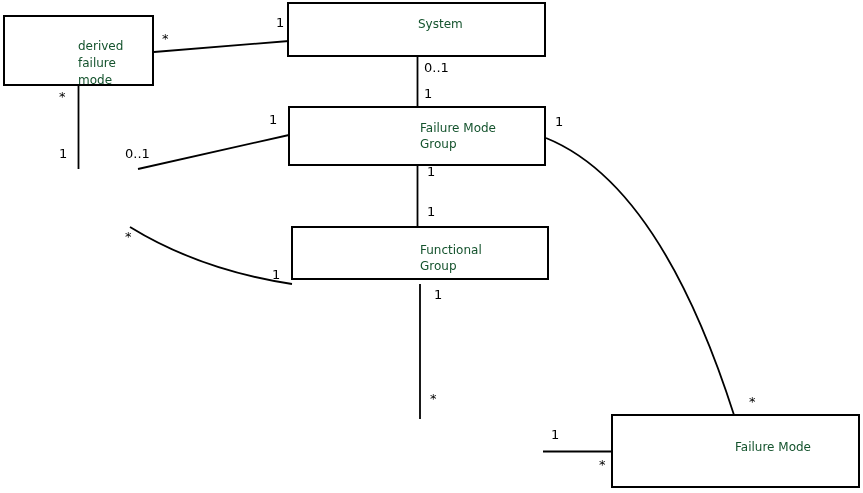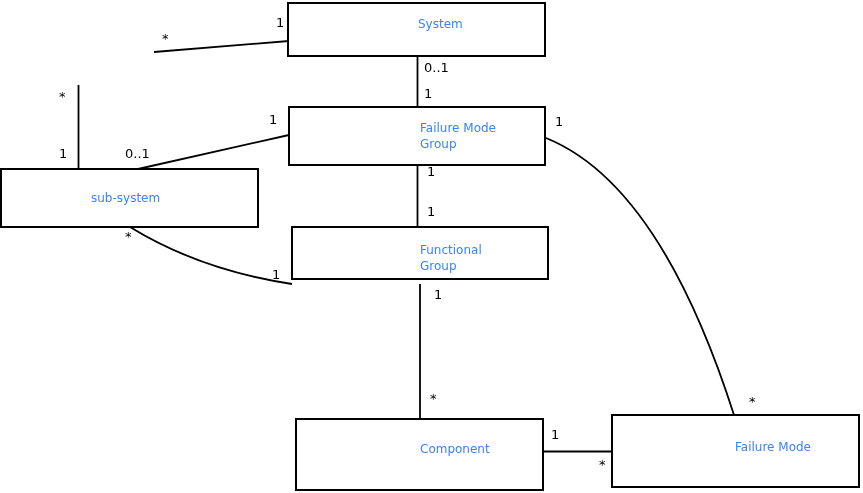--- a/index.html
+++ b/index.html
@@ -8,21 +8,21 @@
     font-family:"DejaVu Sans","Liberation Sans",sans-serif; color:#000;
     overflow:hidden;
   }
   svg.connectors { position:absolute; left:0; top:0; }
   .node {
     position:absolute; background:#ffffff; border:2px solid #000000;
     box-sizing:border-box;
   }
   .node-label {
     position:absolute; font-size:12px; line-height:16px;
-    white-space:pre-line; color:#3b82f6;
+    white-space:pre-line; color:#14532d;
   }
   .mult {
     position:absolute; font-size:13px; line-height:14px; color:#000;
   }
 </style>
 </head>
 <body>
 
 <div class="canvas">
 
@@ -33,42 +33,41 @@
       <path d="M 289 135 L 138 169"></path>
       <path d="M 78.5 85 L 78.5 169"></path>
       <path d="M 417.5 165 L 417.5 227"></path>
       <path d="M 130 227 Q 200 270 292 284"></path>
       <path d="M 420 284 L 420 419"></path>
       <path d="M 543 451.5 L 613 451.5"></path>
       <path d="M 546 138 Q 660 184 734 415"></path>
     </g>
   </svg>
 
+  <div class="node" style="left:3px; top:15px; width:151px; height:71px;">
+    <div class="node-label" style="left:73px; top:21px; line-height:17px;">derived
+failure
+mode</div>
+  </div>
 
   <div class="node" style="left:287px; top:2px; width:259px; height:55px;">
     <div class="node-label" style="left:129px; top:12px;">System</div>
   </div>
 
   <div class="node" style="left:288px; top:106px; width:258px; height:60px;">
     <div class="node-label" style="left:130px; top:12px;">Failure Mode
 Group</div>
   </div>
 
-  <div class="node" style="left:0px; top:168px; width:259px; height:60px;">
-    <div class="node-label" style="left:89px; top:20px;">sub-system</div>
-  </div>
 
   <div class="node" style="left:291px; top:226px; width:258px; height:54px;">
     <div class="node-label" style="left:127px; top:14px;">Functional
 Group</div>
   </div>
 
-  <div class="node" style="left:295px; top:418px; width:249px; height:73px;">
-    <div class="node-label" style="left:123px; top:21px;">Component</div>
-  </div>
 
   <div class="node" style="left:611px; top:414px; width:249px; height:74px;">
     <div class="node-label" style="left:122px; top:23px;">Failure Mode</div>
   </div>
 
   <div class="mult" style="left:162px; top:32px;">*</div>
   <div class="mult" style="left:276px; top:16px;">1</div>
 
   <div class="mult" style="left:424px; top:61px;">0..1</div>
   <div class="mult" style="left:424px; top:87px;">1</div>

